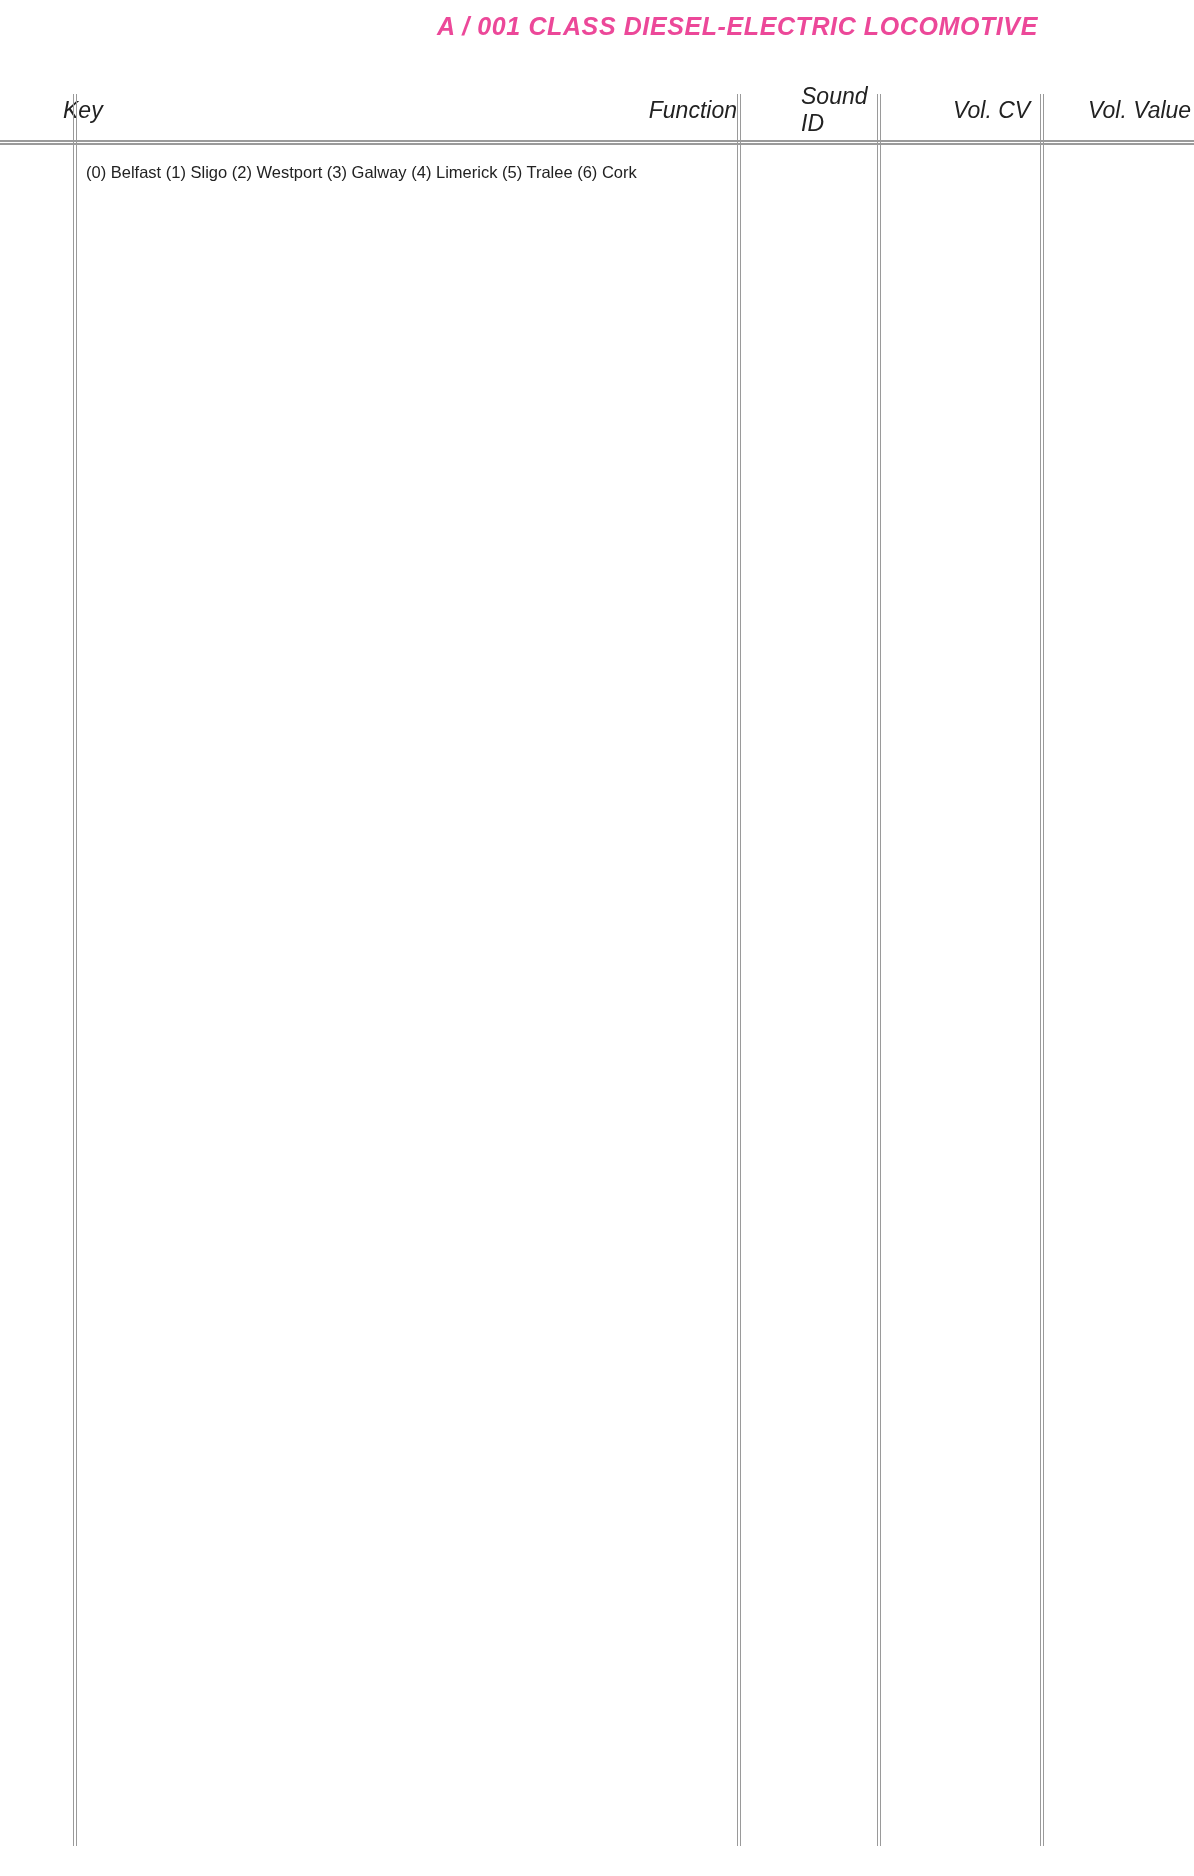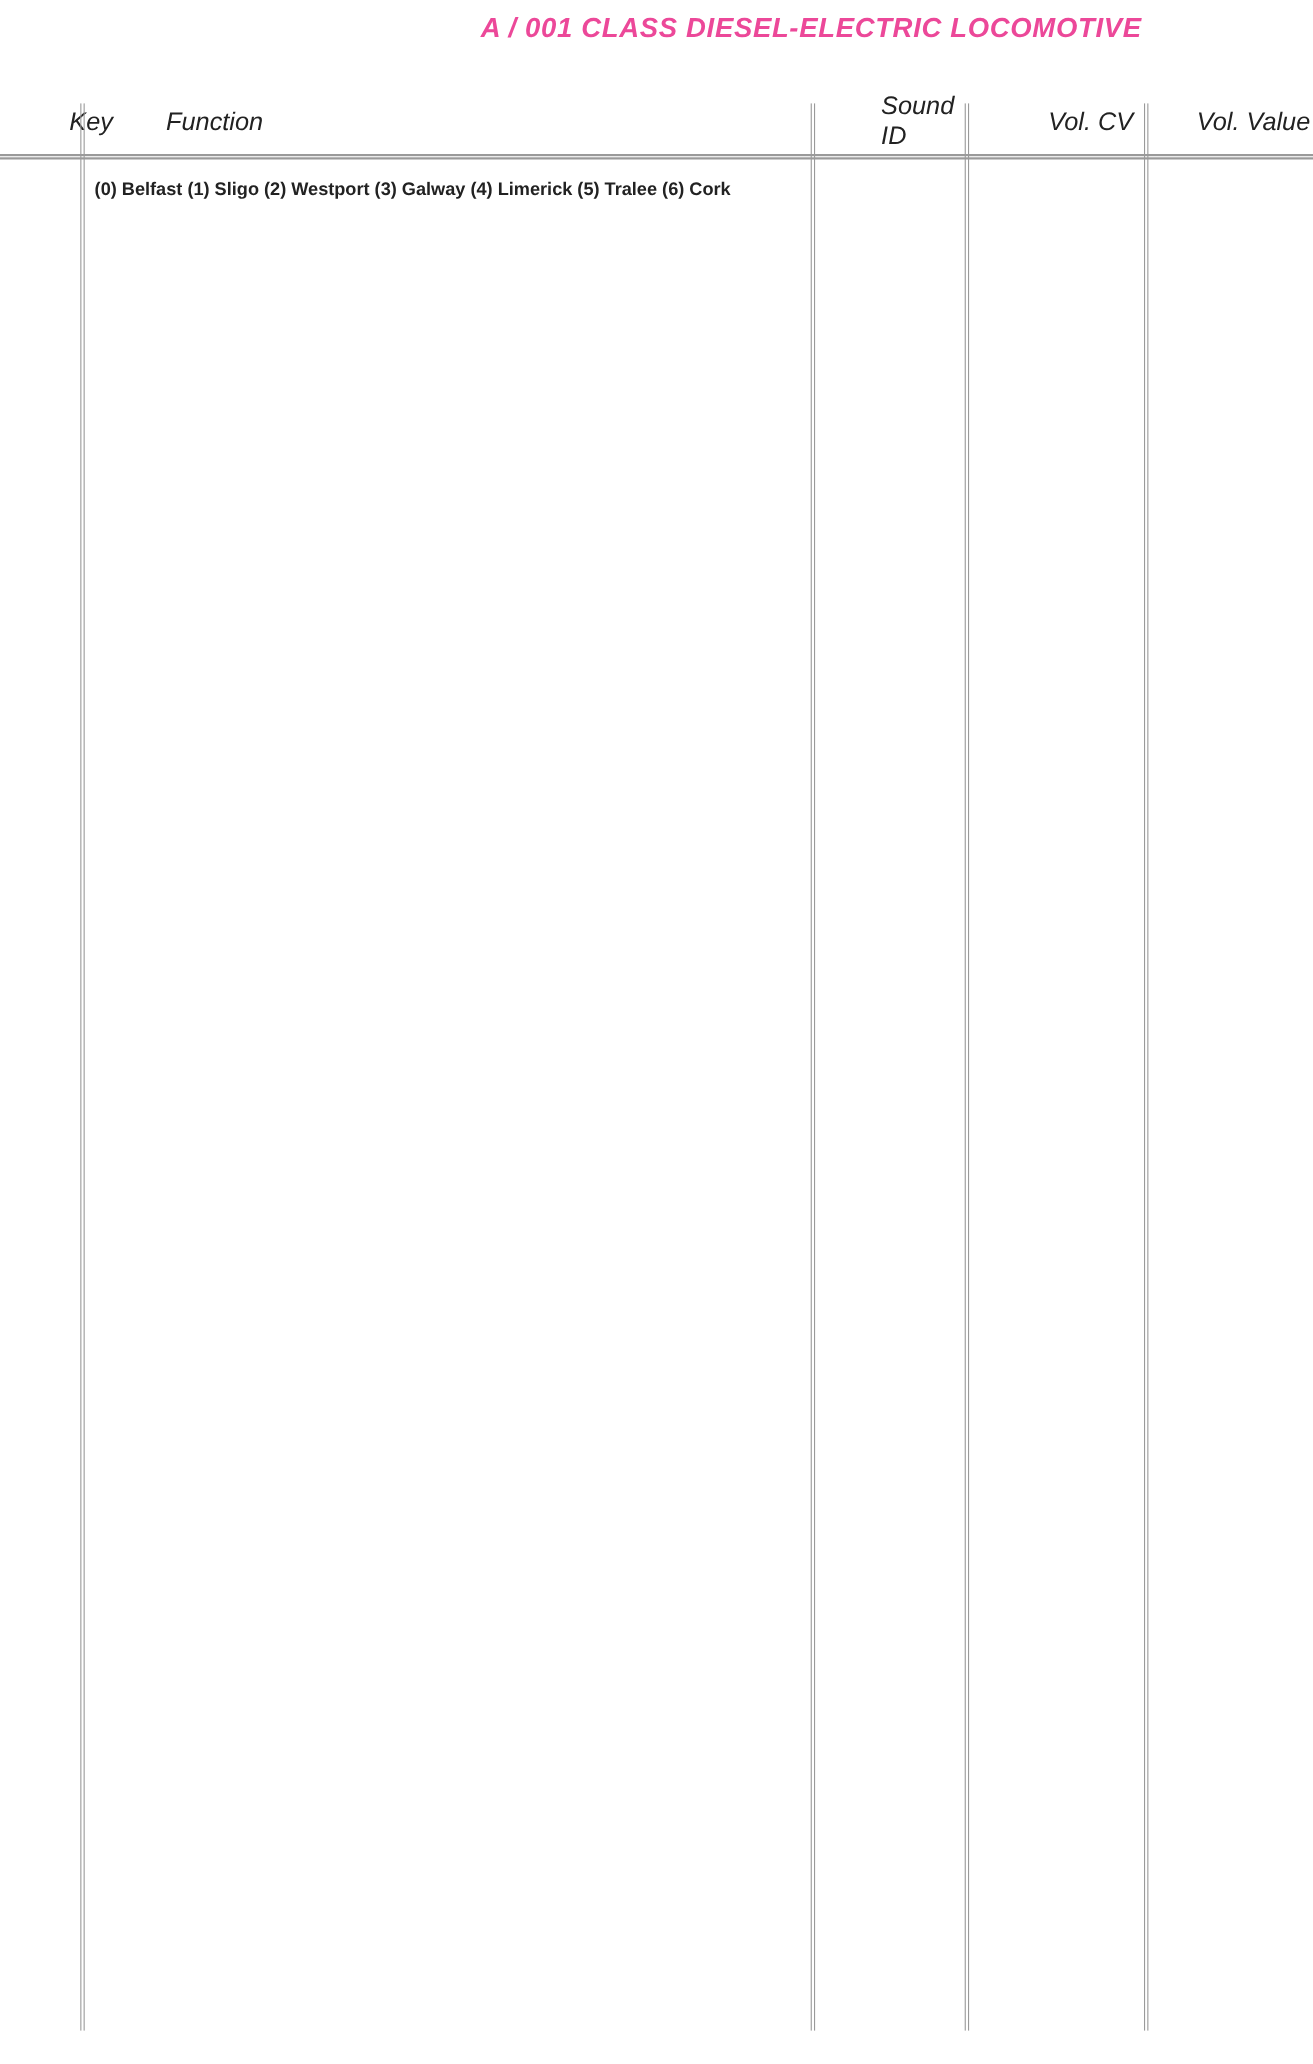--- a/index.html
+++ b/index.html
@@ -58,32 +58,32 @@
   }
   .header-row { height: 60px; }
   .header-row .cell {
     font-style: italic;
     font-weight: normal;
     font-size: 23px;
     color: #222;
     margin-left: 48px;
   }
   .c-key   { padding-left: 15px; }
-  .c-func  { padding-left: 30px; white-space: pre-wrap; }
+  .c-func  { padding-left: 30px; white-space: pre-wrap; text-align: right; }
   .c-sid   { padding-left: 16px; }
   .c-cv    { padding-left: 28px; }
   .c-vval  { }
 
   .table-body { position: absolute; top: 65px; left: 0; width: 1194px; }
   .note-row { height: 55px; }
   .note-row .c-note {
     grid-column: 2 / 6;
     padding-left: 13px;
     font-size: 16.5px;
-    font-weight: bold;
+    font-weight: normal;
     color: #222;
     white-space: nowrap;
   }
 </style>
 </head>
 <body>
 
 <div class="page">
 
   <div class="title">A / 001 CLASS DIESEL-ELECTRIC LOCOMOTIVE</div>

